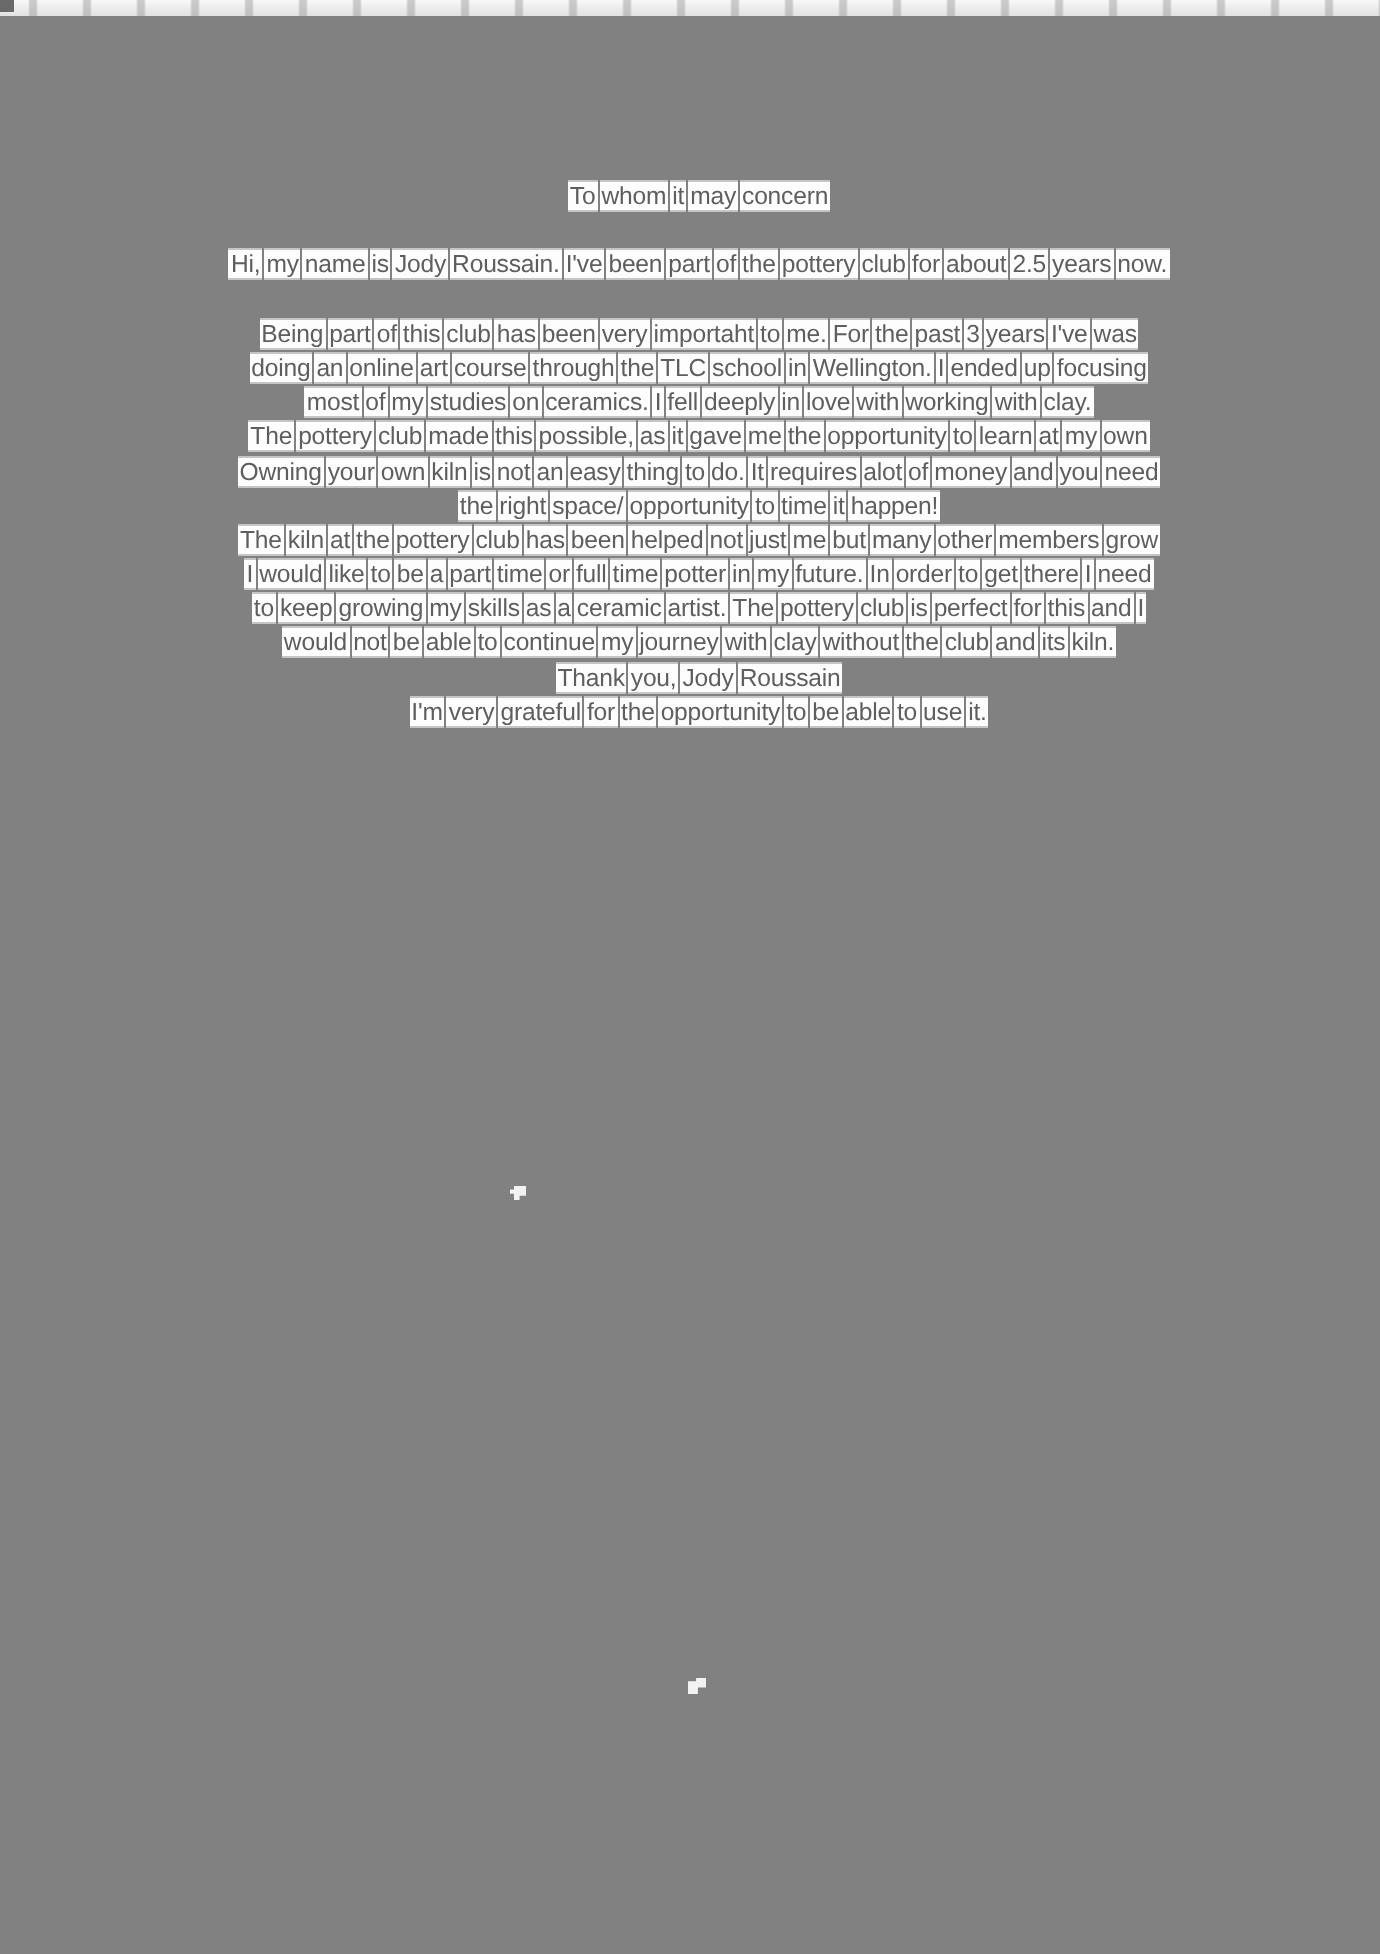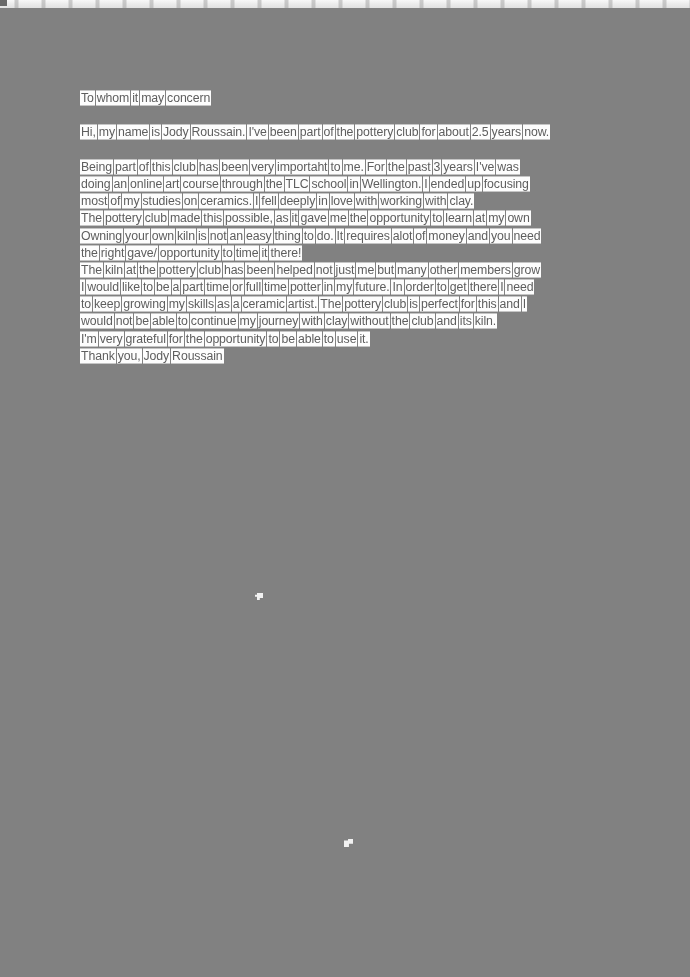--- a/index.html
+++ b/index.html
@@ -36,20 +36,21 @@
     top: 90px;
     width: 540px;
   }
   .line {
     height: 17.2px;
     line-height: 17.2px;
     font-size: 12.3px;
     letter-spacing: -0.1px;
     color: #5e5e5e;
     white-space: nowrap;
+    text-align: center;
   }
   .word {
     background: #fdfdfd;
     padding: 0 1px;
     margin-right: 1px;
     box-shadow: 0 1px 0 rgba(253,253,253,0.55), 0 -1px 0 rgba(253,253,253,0.55);
   }
   
   .speck-a {
     position: absolute;
@@ -78,25 +79,25 @@
   <div class="doc">
       <div class="line"><span class="word">To</span><span class="word">whom</span><span class="word">it</span><span class="word">may</span><span class="word">concern</span></div>
       <div class="line"></div>
       <div class="line"><span class="word">Hi,</span><span class="word">my</span><span class="word">name</span><span class="word">is</span><span class="word">Jody</span><span class="word">Roussain.</span><span class="word">I've</span><span class="word">been</span><span class="word">part</span><span class="word">of</span><span class="word">the</span><span class="word">pottery</span><span class="word">club</span><span class="word">for</span><span class="word">about</span><span class="word">2.5</span><span class="word">years</span><span class="word">now.</span></div>
       <div class="line"></div>
       <div class="line"><span class="word">Being</span><span class="word">part</span><span class="word">of</span><span class="word">this</span><span class="word">club</span><span class="word">has</span><span class="word">been</span><span class="word">very</span><span class="word">importaht</span><span class="word">to</span><span class="word">me.</span><span class="word">For</span><span class="word">the</span><span class="word">past</span><span class="word">3</span><span class="word">years</span><span class="word">I've</span><span class="word">was</span></div>
       <div class="line"><span class="word">doing</span><span class="word">an</span><span class="word">online</span><span class="word">art</span><span class="word">course</span><span class="word">through</span><span class="word">the</span><span class="word">TLC</span><span class="word">school</span><span class="word">in</span><span class="word">Wellington.</span><span class="word">I</span><span class="word">ended</span><span class="word">up</span><span class="word">focusing</span></div>
       <div class="line"><span class="word">most</span><span class="word">of</span><span class="word">my</span><span class="word">studies</span><span class="word">on</span><span class="word">ceramics.</span><span class="word">I</span><span class="word">fell</span><span class="word">deeply</span><span class="word">in</span><span class="word">love</span><span class="word">with</span><span class="word">working</span><span class="word">with</span><span class="word">clay.</span></div>
       <div class="line"><span class="word">The</span><span class="word">pottery</span><span class="word">club</span><span class="word">made</span><span class="word">this</span><span class="word">possible,</span><span class="word">as</span><span class="word">it</span><span class="word">gave</span><span class="word">me</span><span class="word">the</span><span class="word">opportunity</span><span class="word">to</span><span class="word">learn</span><span class="word">at</span><span class="word">my</span><span class="word">own</span></div>
       <div class="line"><span class="word">Owning</span><span class="word">your</span><span class="word">own</span><span class="word">kiln</span><span class="word">is</span><span class="word">not</span><span class="word">an</span><span class="word">easy</span><span class="word">thing</span><span class="word">to</span><span class="word">do.</span><span class="word">It</span><span class="word">requires</span><span class="word">alot</span><span class="word">of</span><span class="word">money</span><span class="word">and</span><span class="word">you</span><span class="word">need</span></div>
-      <div class="line"><span class="word">the</span><span class="word">right</span><span class="word">gave/</span><span class="word">opportunity</span><span class="word">to</span><span class="word">time</span><span class="word">it</span><span class="word">there!</span></div>
+      <div class="line"><span class="word">the</span><span class="word">right</span><span class="word">space/</span><span class="word">opportunity</span><span class="word">to</span><span class="word">time</span><span class="word">it</span><span class="word">happen!</span></div>
       <div class="line"><span class="word">The</span><span class="word">kiln</span><span class="word">at</span><span class="word">the</span><span class="word">pottery</span><span class="word">club</span><span class="word">has</span><span class="word">been</span><span class="word">helped</span><span class="word">not</span><span class="word">just</span><span class="word">me</span><span class="word">but</span><span class="word">many</span><span class="word">other</span><span class="word">members</span><span class="word">grow</span></div>
       <div class="line"><span class="word">I</span><span class="word">would</span><span class="word">like</span><span class="word">to</span><span class="word">be</span><span class="word">a</span><span class="word">part</span><span class="word">time</span><span class="word">or</span><span class="word">full</span><span class="word">time</span><span class="word">potter</span><span class="word">in</span><span class="word">my</span><span class="word">future.</span><span class="word">In</span><span class="word">order</span><span class="word">to</span><span class="word">get</span><span class="word">there</span><span class="word">I</span><span class="word">need</span></div>
       <div class="line"><span class="word">to</span><span class="word">keep</span><span class="word">growing</span><span class="word">my</span><span class="word">skills</span><span class="word">as</span><span class="word">a</span><span class="word">ceramic</span><span class="word">artist.</span><span class="word">The</span><span class="word">pottery</span><span class="word">club</span><span class="word">is</span><span class="word">perfect</span><span class="word">for</span><span class="word">this</span><span class="word">and</span><span class="word">I</span></div>
       <div class="line"><span class="word">would</span><span class="word">not</span><span class="word">be</span><span class="word">able</span><span class="word">to</span><span class="word">continue</span><span class="word">my</span><span class="word">journey</span><span class="word">with</span><span class="word">clay</span><span class="word">without</span><span class="word">the</span><span class="word">club</span><span class="word">and</span><span class="word">its</span><span class="word">kiln.</span></div>
+      <div class="line"><span class="word">Thank</span><span class="word">you,</span><span class="word">Jody</span><span class="word">Roussain</span></div>
       <div class="line"><span class="word">I'm</span><span class="word">very</span><span class="word">grateful</span><span class="word">for</span><span class="word">the</span><span class="word">opportunity</span><span class="word">to</span><span class="word">be</span><span class="word">able</span><span class="word">to</span><span class="word">use</span><span class="word">it.</span></div>
-      <div class="line"><span class="word">Thank</span><span class="word">you,</span><span class="word">Jody</span><span class="word">Roussain</span></div>
     </div>
 
   <div class="speck-a"></div>
   <div class="speck-b"></div>
 
 </div>
 
 </body></html>

